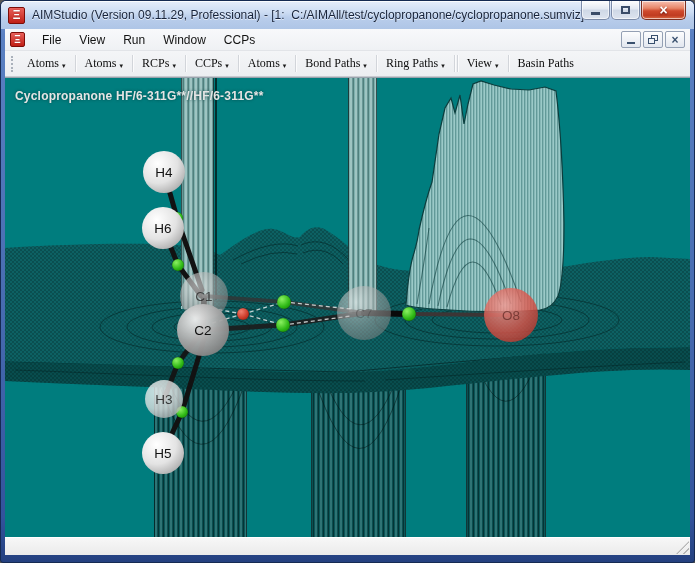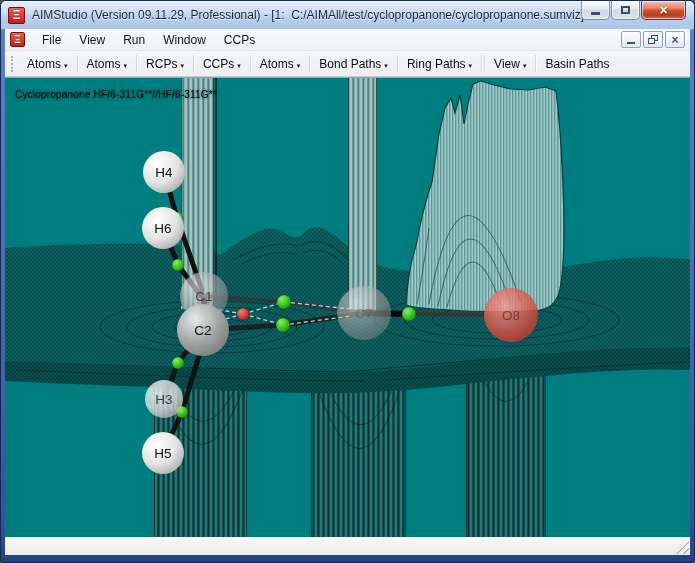--- a/index.html
+++ b/index.html
@@ -65,34 +65,34 @@
   .g-restore::after{content:"";position:absolute;left:0;bottom:0;width:5px;height:4px;border:1px solid #39506e;background:#eef2f8;}
   
   .toolbar{
     position:absolute;top:50px;left:4px;right:4px;height:26px;
     background:linear-gradient(180deg,#f4f5f7,#eceef1);
     border-bottom:1px solid #c7cad0;display:flex;align-items:center;padding:0 3px;
   }
   .grip{width:3px;height:16px;border-left:2px dotted #aab1bb;margin:0 5px 0 3px;}
   .tb-btn{
     display:flex;align-items:center;border:none;background:transparent;
-    font-family:Liberation Sans, sans-serif;font-size:12px;color:#0d0d0d;
+    font-family:Liberation Serif, serif;font-size:12px;color:#0d0d0d;
     padding:3px 8px;cursor:default;white-space:nowrap;
   }
   .tb-arrow{font-size:7px;color:#1a1a1a;margin-left:3px;transform:translateY(2px);}
   .tb-sep{width:1px;height:17px;background:#d2d5da;box-shadow:1px 0 0 #fbfbfc;margin:0 1px;}
   
   .viewport{
     position:absolute;top:76px;left:4px;right:4px;height:460px;
     background:#007d7e;overflow:hidden;border-top:1px solid #9aa3ad;
   }
   .viewport svg{position:absolute;left:0;top:0;}
   .caption{
-    position:absolute;left:10px;top:11px;color:#000000;font-size:10px;
-    letter-spacing:.2px;text-shadow:0 0 3px rgba(0,60,60,.8);
+    position:absolute;left:10px;top:11px;color:#e5e5e5;font-size:12px;
+    letter-spacing:.2px;text-shadow:0 0 3px rgba(0,60,60,.8);font-weight:bold;
   }
   
   .statusbar{
     position:absolute;top:536px;left:4px;right:4px;height:18px;
     background:linear-gradient(180deg,#f7f7f7,#ebebeb);
     border-top:1px solid #ffffff;font-size:11px;color:#444;
   }
   .sizegrip{
     position:absolute;right:1px;bottom:1px;width:13px;height:13px;
     background:repeating-linear-gradient(135deg,#b5b5b5 0 1.5px,transparent 1.5px 4.5px);

